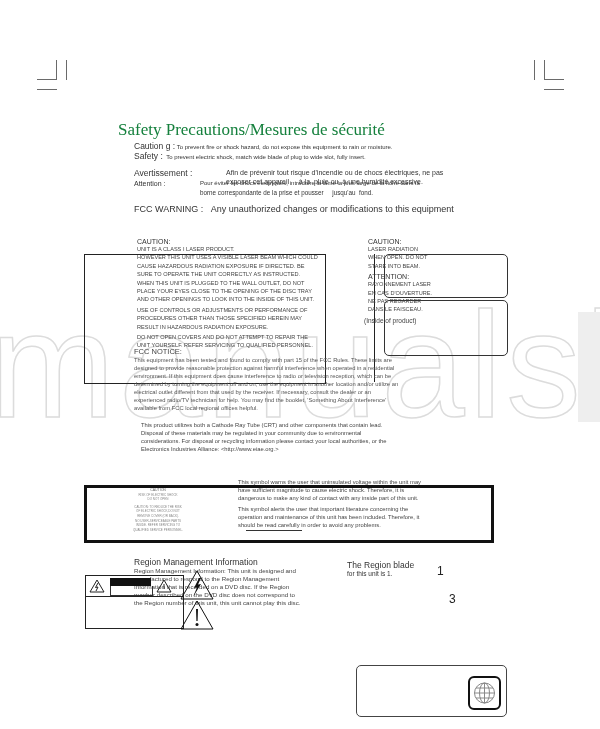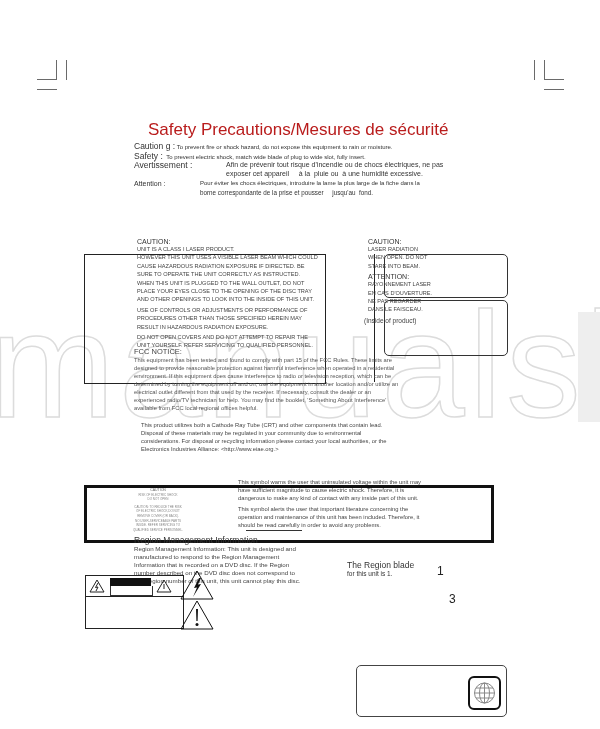--- a/index.html
+++ b/index.html
@@ -10,21 +10,21 @@
     }
     .abs { position: absolute; }
     .crop { position: absolute; background: #6a6a6a; }
     .watermark {
       position: absolute; left: -10px; top: 300px; width: 640px; height: 130px;
       font-family: "Liberation Sans", sans-serif; font-size: 150px; line-height: 130px;
       color: transparent; -webkit-text-stroke: 1.5px #dcdcdc; letter-spacing: 4px;
       white-space: nowrap; z-index: 0;
     }
     .content { position: absolute; z-index: 2; }
-    .title { left: 148px; top: 120px; font-size: 17px; color: #b91c1c; white-space: nowrap; }
+    .title { left: 118px; top: 120px; font-size: 17px; color: #15803d; white-space: nowrap; font-family: Liberation Serif, serif; }
     .warn-row { position: absolute; font-size: 6px; color: #333; white-space: nowrap; }
     .warn-row .lbl { font-size: 8.5px; color: #333; }
     .fcc-warning { left: 134px; top: 204px; font-size: 9px; line-height: 10px; color: #333; width: 300px; }
     .fcc-warning .big { font-size: 10px; }
     .caution-head { font-size: 7px; color: #333; }
     .caps { font-size: 5.6px; line-height: 8.4px; color: #444; white-space: nowrap; }
     .box-line { position: absolute; border: 1px solid #222; z-index: 1; }
     .rbox { position: absolute; border: 1px solid #333; border-radius: 5px; z-index: 1; }
     .para { font-size: 5.8px; line-height: 8px; color: #555; }
     .sym-text { font-size: 5.8px; line-height: 8px; color: #444; }
@@ -56,32 +56,36 @@
 <div class="content title">Safety Precautions/Mesures de sécurité</div>
 
 <div class="warn-row content" style="left:134px;top:141px;">
   <span class="lbl">Caution g :</span>
   <span>To prevent fire or shock hazard, do not expose this equipment to rain or moisture.</span>
 </div>
 <div class="warn-row content" style="left:134px;top:151px;">
   <span class="lbl">Safety :</span>
   &nbsp;<span>To prevent electric shock, match wide blade of plug to wide slot, fully insert.</span>
 </div>
-<div class="warn-row content" style="left:134px;top:160px;">
+<div class="warn-row content" style="left:134px;top:168px;">
   <span class="lbl">Avertissement :</span>
   <span style="position:absolute;left:92px;top:1px;font-size:7px;">Afin de prévenir tout risque d'incendie ou de chocs électriques, ne pas</span>
   <span style="position:absolute;left:92px;top:10px;font-size:7px;white-space:pre;">exposer cet appareil     à la  pluie ou  à une humidité excessive.</span>
 </div>
 <div class="warn-row content" style="left:134px;top:180px;">
   <span class="lbl" style="font-size:7px;">Attention :</span>
   <span style="position:absolute;left:66px;top:0px;">Pour éviter les chocs électriques, introduire la lame la plus large de la fiche dans la</span>
   <span style="position:absolute;left:66px;top:9px;font-size:6.3px;white-space:pre;">borne correspondante de la prise et pousser     jusqu'au  fond.</span>
 </div>
 
 <div class="content fcc-warning">
+  <div style="white-space:nowrap;">
+    <span>FCC WARNING :</span>
+    &nbsp;&nbsp;<span>Any unauthorized changes or modifications to this equipment</span>
+  </div>
 </div>
 
 <div class="box-line" style="left:84px;top:254px;width:240px;height:128px;border-right:1px solid #222;border-bottom:1px solid #222;"></div>
 <div class="box-line" style="left:374px;top:254px;width:0px;height:128px;border-width:0 0 0 1px;"></div>
 
 <div class="content" style="left:137px;top:238px;">
   <div class="caution-head">CAUTION:</div>
   <div class="caps">UNIT IS A CLASS I LASER PRODUCT.</div>
   <div class="caps">HOWEVER THIS UNIT USES A VISIBLE LASER BEAM WHICH COULD</div>
   <div class="caps">CAUSE HAZARDOUS RADIATION EXPOSURE IF DIRECTED. BE</div>
@@ -150,21 +154,21 @@
   <div class="sym-text" style="white-space:nowrap;">have sufficient magnitude to cause electric shock. Therefore, it is</div>
   <div class="sym-text" style="white-space:nowrap;">dangerous to make any kind of contact with any inside part of this unit.</div>
 </div>
 <div class="content" style="left:238px;top:505px;">
   <div class="sym-text" style="white-space:nowrap;">This symbol alerts the user that important literature concerning the</div>
   <div class="sym-text" style="white-space:nowrap;">operation and maintenance of this unit has been included. Therefore, it</div>
   <div class="sym-text" style="white-space:nowrap;">should be read carefully in order to avoid any problems.</div>
 </div>
 <div class="abs" style="left:246px;top:530px;width:56px;height:1px;background:#333;z-index:2;"></div>
 
-<div class="content" style="left:134px;top:535px;">
+<div class="content" style="left:134px;top:557px;">
   <div class="region-title">Region Management Information</div>
   <div class="region-body" style="white-space:nowrap;">Region Management Information: This unit is designed and</div>
   <div class="region-body" style="white-space:nowrap;">manufactured to respond to the Region Management</div>
   <div class="region-body" style="white-space:nowrap;">Information that is recorded on a DVD disc. If the Region</div>
   <div class="region-body" style="white-space:nowrap;">number described on the DVD disc does not correspond to</div>
   <div class="region-body" style="white-space:nowrap;">the Region number of this unit, this unit cannot play this disc.</div>
 </div>
 
 <div class="abs" style="left:85px;top:575px;width:97px;height:52px;border:1px solid #222;z-index:3;background:transparent;">
   <div style="position:absolute;left:0;top:20px;width:97px;height:1px;background:#222;"></div>

